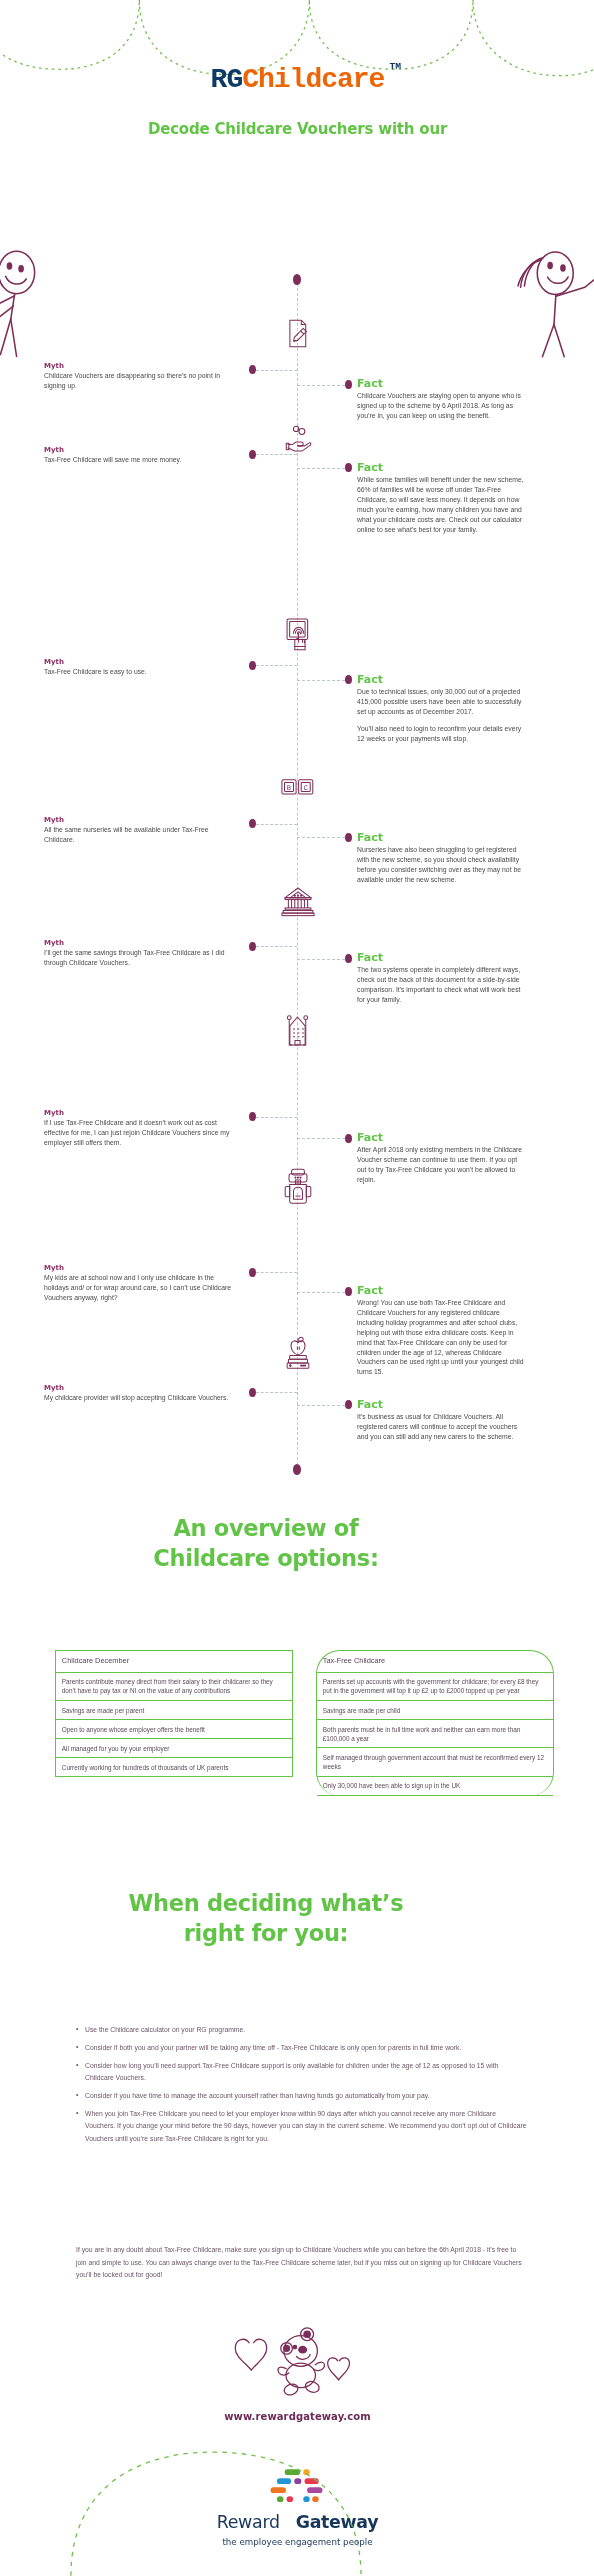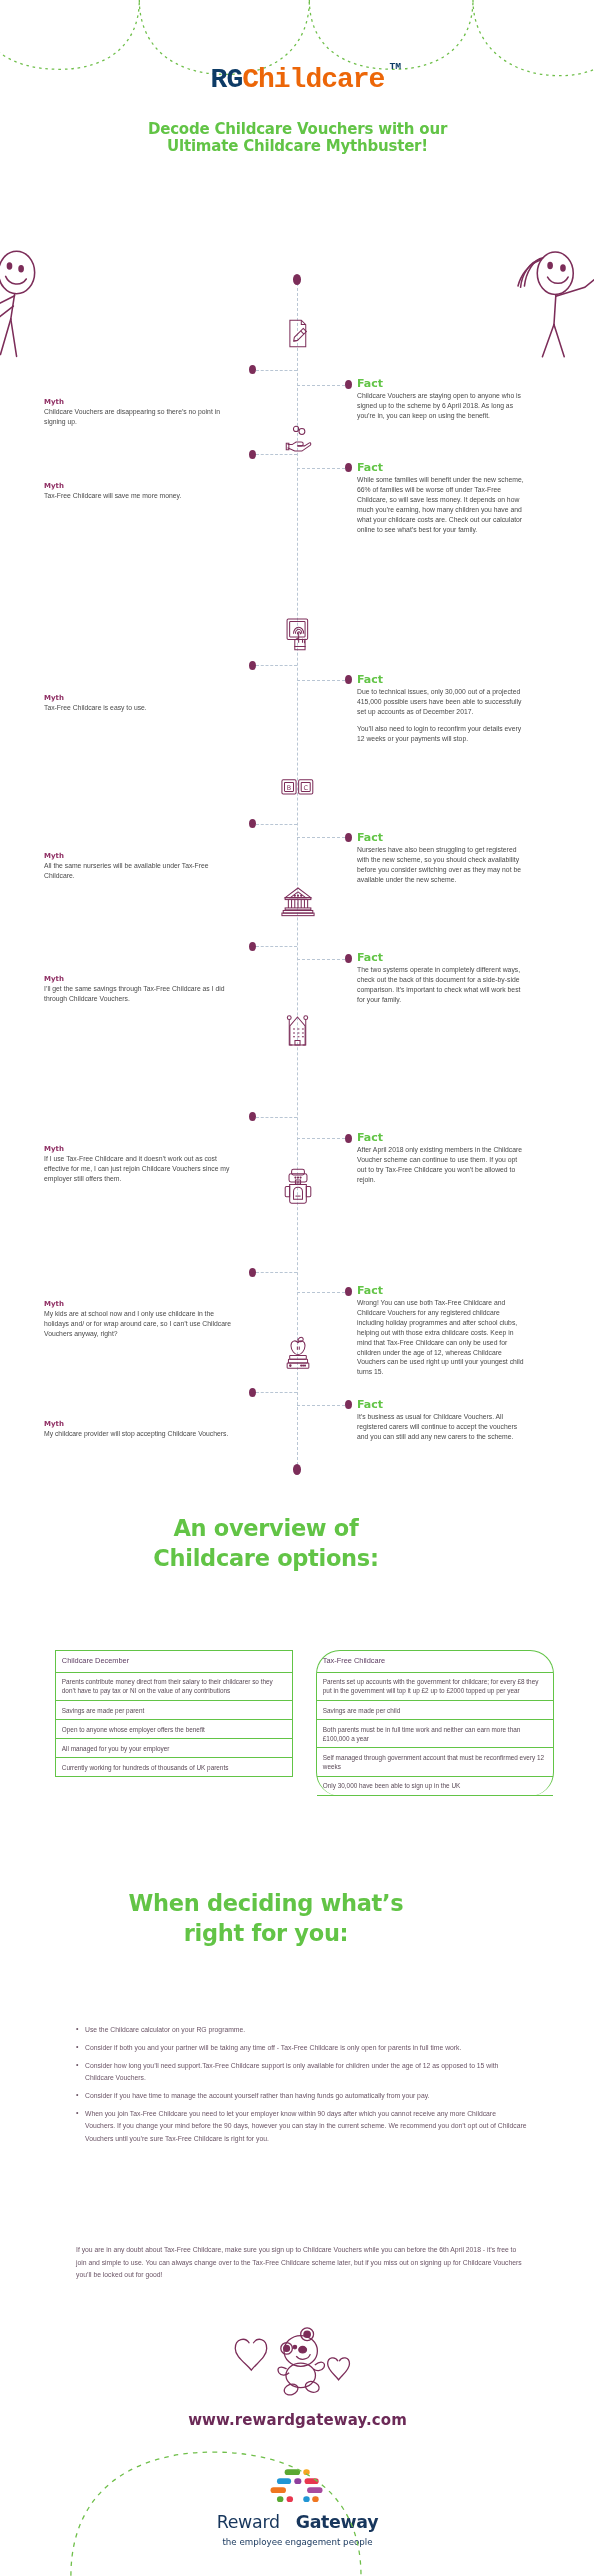--- a/index.html
+++ b/index.html
@@ -73,21 +73,21 @@
     position: absolute; left: 0; width: 595px; text-align: center;
     pointer-events: none;
   }
   .tl-icon svg { display: inline-block; }
 
   
   .myth, .fact { position: absolute; }
   .myth { text-align: left; }
   .myth .hdr {
     font-family: "DejaVu Sans", sans-serif; font-weight: bold;
-    font-size: 7px; color: #8e2d62; margin-bottom: 1.3px; margin-top: 36px;
+    font-size: 7px; color: #8e2d62; margin-bottom: 1.3px;
   }
   .myth .body, .fact .body {
     font-size: 6.8px; line-height: 1.45; color: #4a4a4a;
   }
   .fact .hdr {
     font-family: "DejaVu Sans", sans-serif; font-weight: bold;
     font-size: 11px; color: #62c446; margin-bottom: 1.3px;
   }
   .fact .body2 { margin-top: 7px; }
 
@@ -140,21 +140,21 @@
   .closing {
     position: absolute; left: 76px; width: 451px;
     font-size: 6.8px; line-height: 1.85; color: #6b5566;
   }
 
   
   .teddy { position: absolute; left: 0; width: 595px; text-align: center; }
   .url {
     position: absolute; left: 0; width: 595px; text-align: center;
     font-family: "DejaVu Sans", sans-serif; font-weight: bold;
-    font-size: 15px; color: #6b2a57; letter-spacing: 0.1px;
+    font-size: 10px; color: #6b2a57; letter-spacing: 0.1px;
   }
   .rgw-logo { position: absolute; left: 0; width: 595px; text-align: center; }
   .rgw-name {
     position: absolute; left: 0; width: 595px; text-align: center;
     font-family: "DejaVu Sans", sans-serif; font-size: 17.4px; color: #17365c;
     letter-spacing: -0.3px;
   }
   .rgw-name b { font-weight: bold; padding-left: 16px; }
   .rgw-tag {
     position: absolute; left: 0; width: 595px; text-align: center;
@@ -172,21 +172,20 @@
 </svg>
 
 <div class="logo-wrap">
   <span class="rg-logo">
     <span class="rg">RG</span><span class="childcare">Childcare</span><span class="tm">TM</span>
   </span>
 </div>
 
 <div class="main-title" id="title-block">
   <div class="t2">Decode Childcare Vouchers with our</div>
-  <div class="t3">Ultimate Childcare Mythbuster!</div>
 </div>
 
 <svg class="stick" style="left:-19.3px; top:248px;" width="97" height="142" viewBox="0 0 150 220">
   <g fill="none" stroke="#7c2d59" stroke-width="2.4" stroke-linecap="round">
     <ellipse cx="55" cy="38" rx="28" ry="33"></ellipse>
     <ellipse cx="44" cy="28" rx="3.2" ry="4.6" fill="#7c2d59"></ellipse>
     <ellipse cx="62" cy="32" rx="3.2" ry="4.6" fill="#7c2d59"></ellipse>
     <path d="M38,44 C44,58 62,60 70,48"></path>
     <path d="M52,71 L46,110"></path>
     <path d="M52,74 L8,96 L-18,70"></path>

